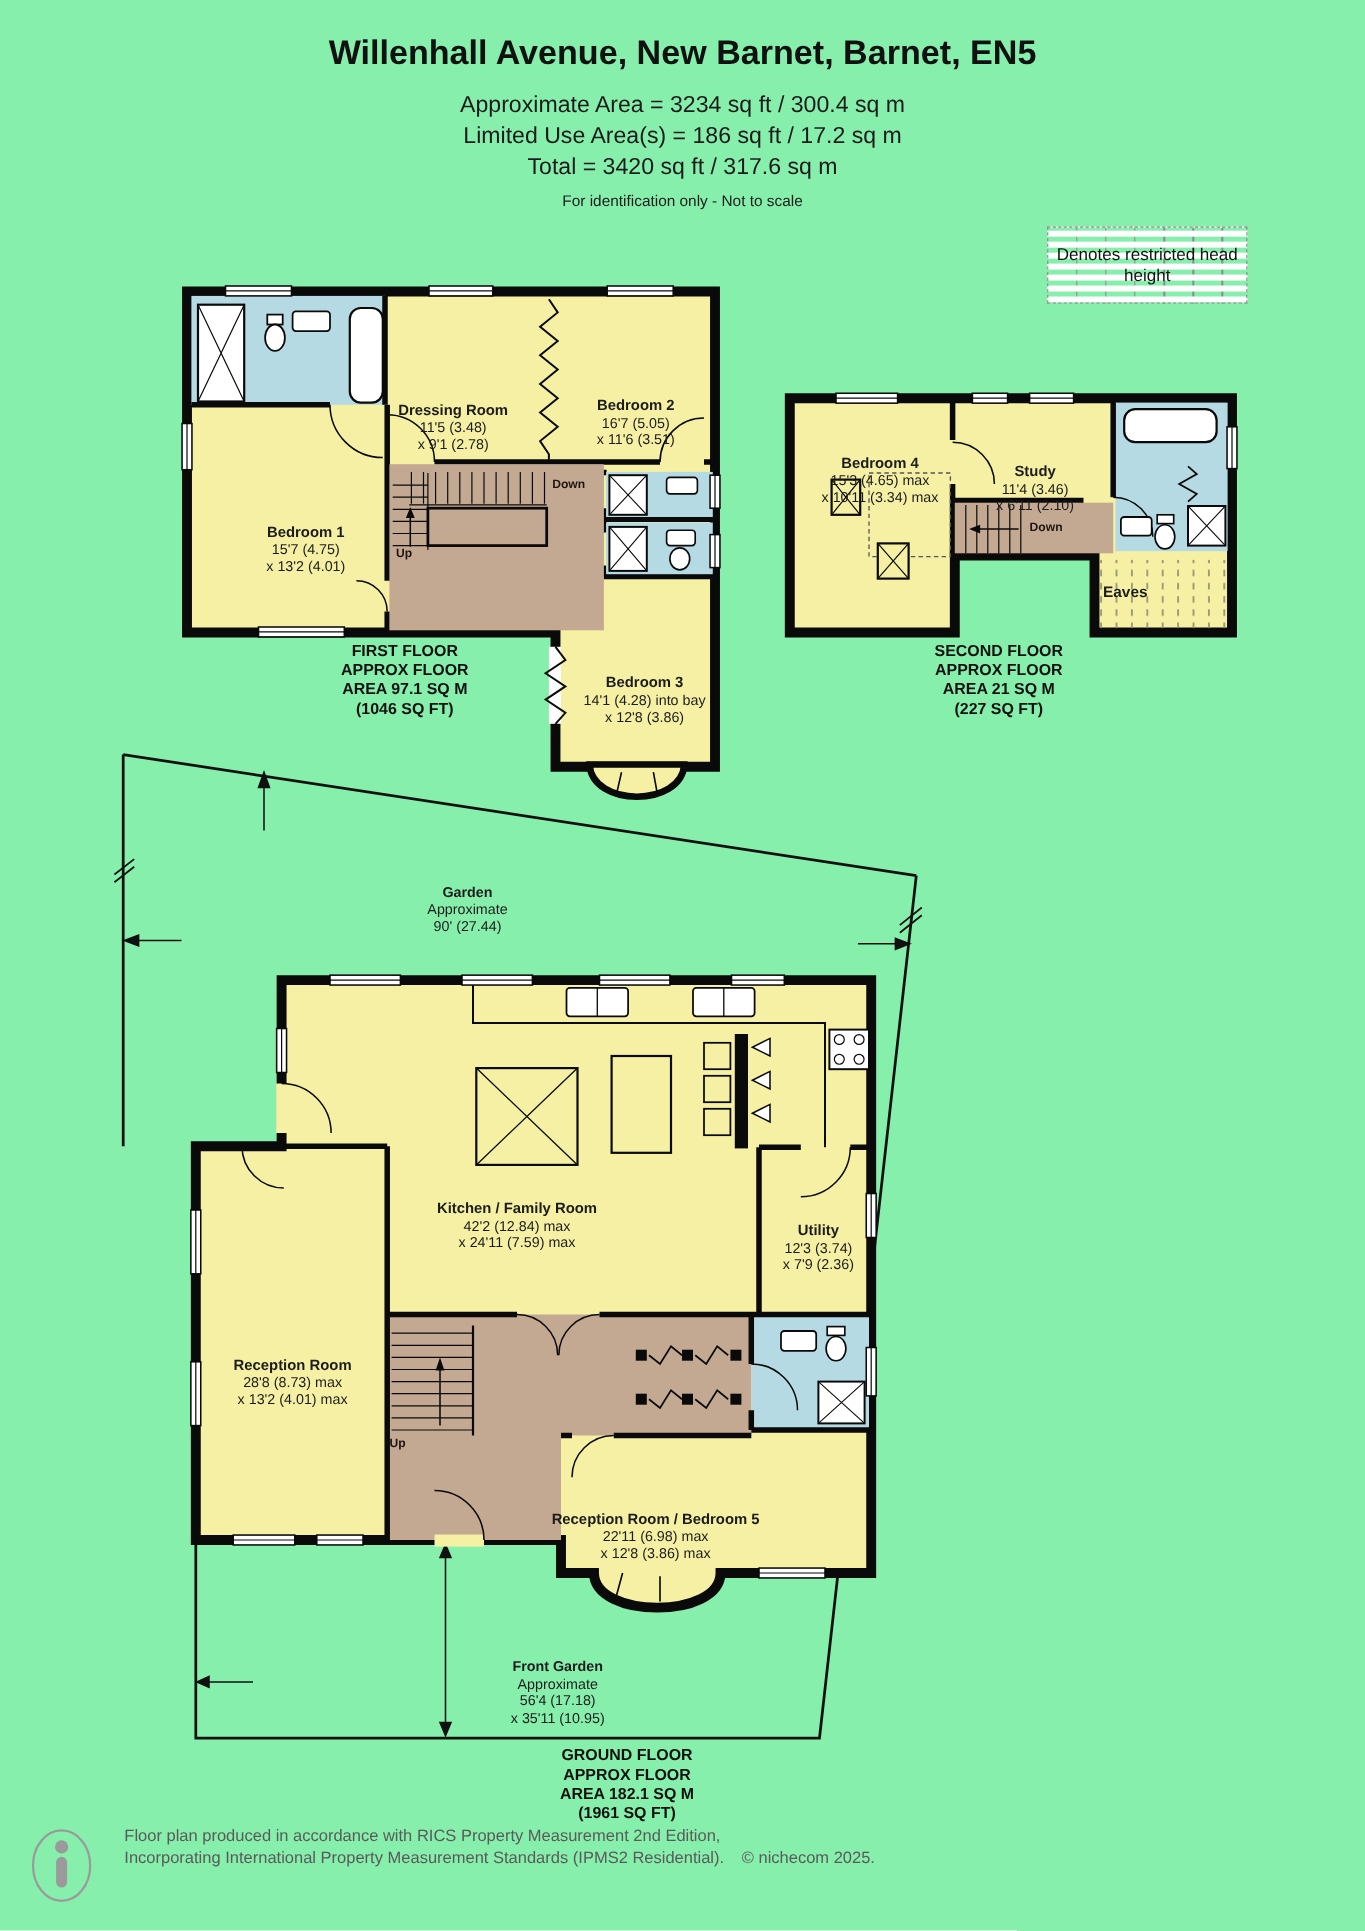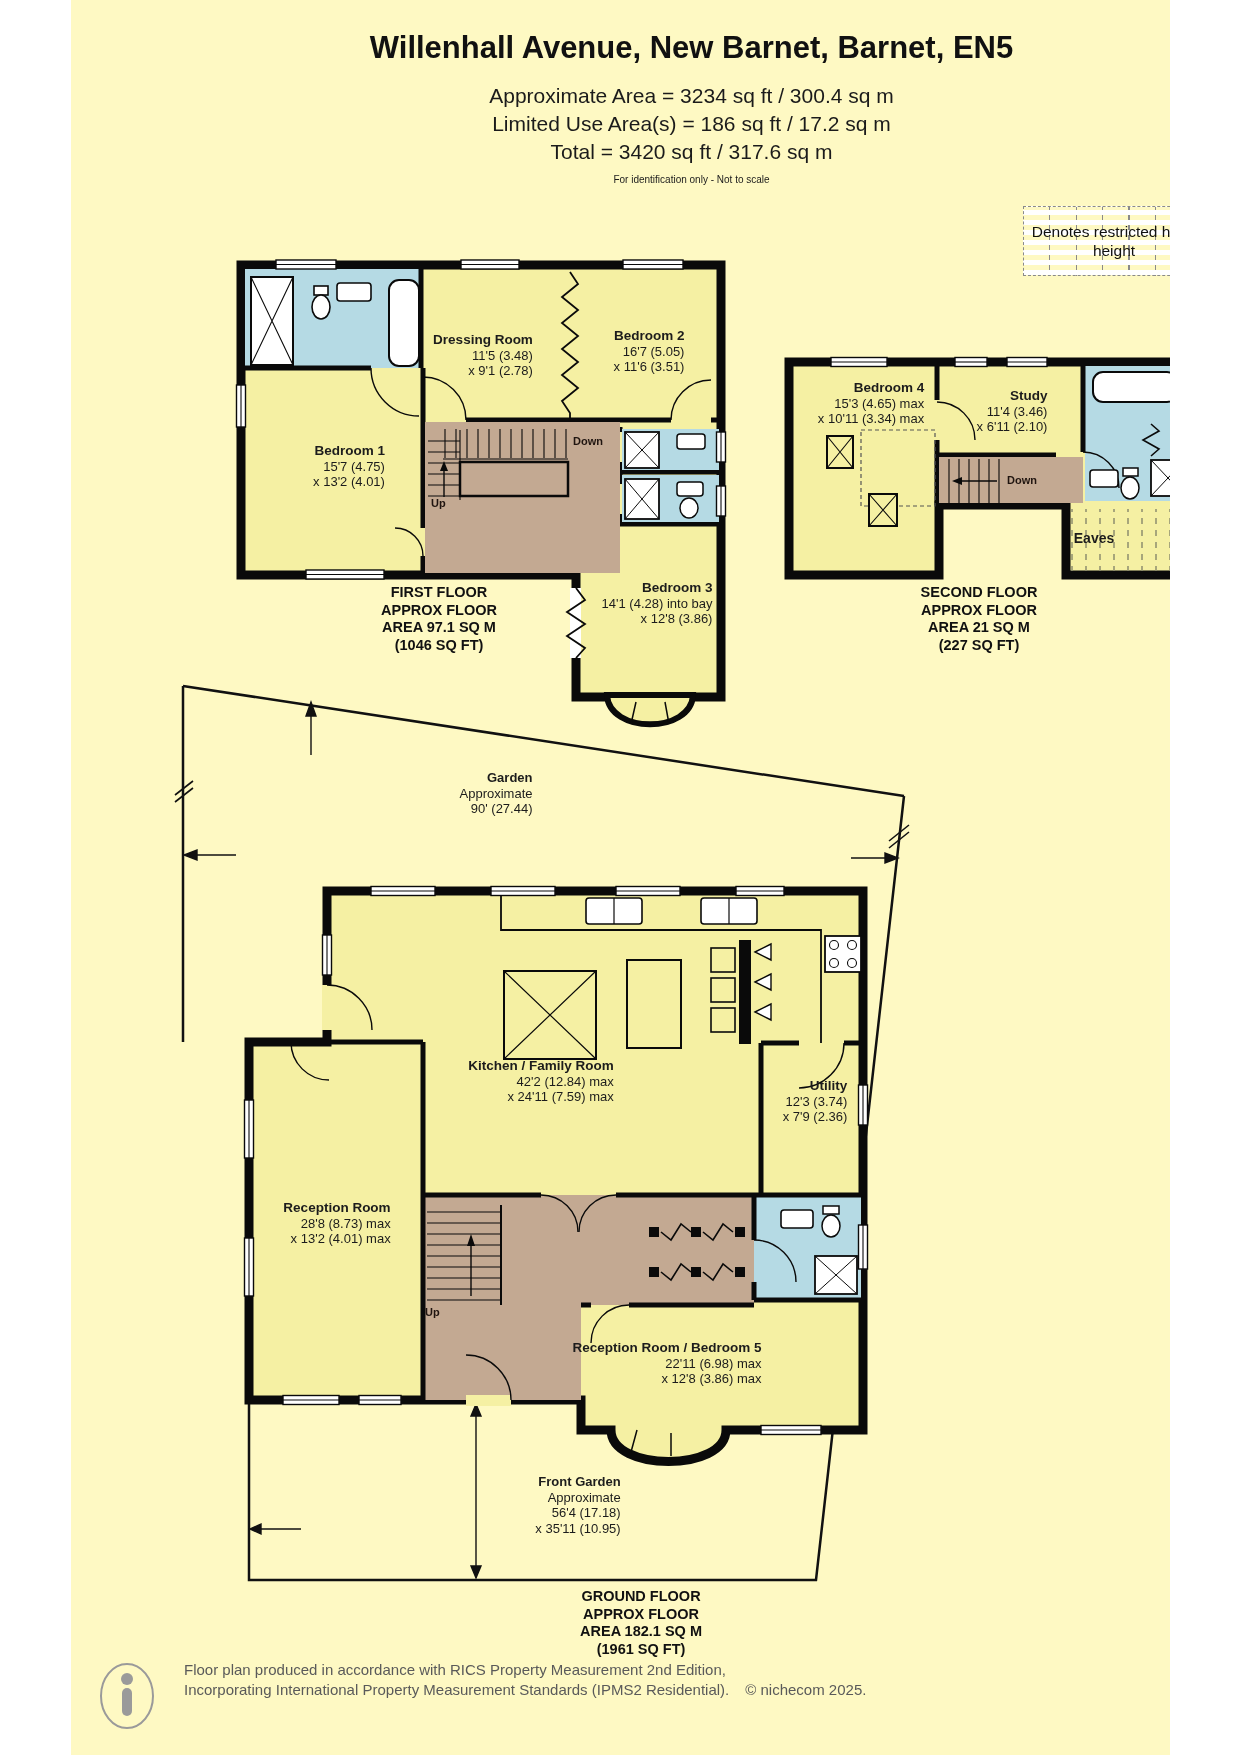--- a/index.html
+++ b/index.html
@@ -1,32 +1,32 @@
 <!DOCTYPE html>
 <html><head>
 <meta charset="utf-8">
 <style>
   html,body{margin:0;padding:0;background:#fff;font-family:"Liberation Sans",sans-serif;}
-  #page{position:relative;width:1099px;height:1755px;margin:0 auto;background:#fef9c3;overflow:hidden;color:#1b1b1b;}
+  #page{position:relative;width:1241px;height:1755px;margin:0 auto;background:#86efac;overflow:hidden;color:#1b1b1b;}
   .hdr{position:absolute;left:0;width:1241px;text-align:center;}
   .title{top:30px;font-size:31px;font-weight:bold;color:#111;}
   .area1{top:84px;font-size:21px;}
   .area2{top:112px;font-size:21px;}
   .area3{top:140px;font-size:21px;}
-  .disc{top:174px;font-size:10px;}
+  .disc{top:174px;font-size:14px;}
   .legend{position:absolute;left:952px;top:206px;width:182px;height:70px;
     border:1.5px dashed #8a8a8a;box-sizing:border-box;
     background-image:
       repeating-linear-gradient(0deg,#fff 0 5px,rgba(255,255,255,0) 5px 10px),
       repeating-linear-gradient(90deg,transparent 0 25px,#8a8a8a 25px 26.5px);
     display:flex;align-items:center;justify-content:center;text-align:center;
     font-weight:normal;font-size:15.5px;line-height:19px;color:#111;}
   .plan-svg{position:absolute;}
-  .rlabel{position:absolute;transform:translateX(-50%);text-align:right;
-    font-size:13px;line-height:15.5px;white-space:nowrap;color:#1c1c1c;}
+  .rlabel{position:absolute;transform:translateX(-50%);text-align:center;
+    font-size:13px;line-height:15.5px;white-space:nowrap;color:#1c1c1c;margin-top:33px;}
   .rname{font-weight:bold;font-size:13.5px;}
   .caption{position:absolute;transform:translateX(-50%);text-align:center;
     font-weight:bold;font-size:14.5px;line-height:17.5px;color:#111;white-space:nowrap;}
   .stair-lbl{position:absolute;font-size:11px;font-weight:bold;color:#201510;white-space:nowrap;}
   .eaves-lbl{position:absolute;transform:translateX(-50%);font-weight:bold;font-size:14px;color:#1c1c1c;}
   .footer{position:absolute;left:113px;top:1660px;font-size:15px;line-height:19.5px;color:#5a5a5a;}
   .footer .cr{margin-left:16px;}
   .footer .ref{margin-left:14px;}
 </style>
 </head>

